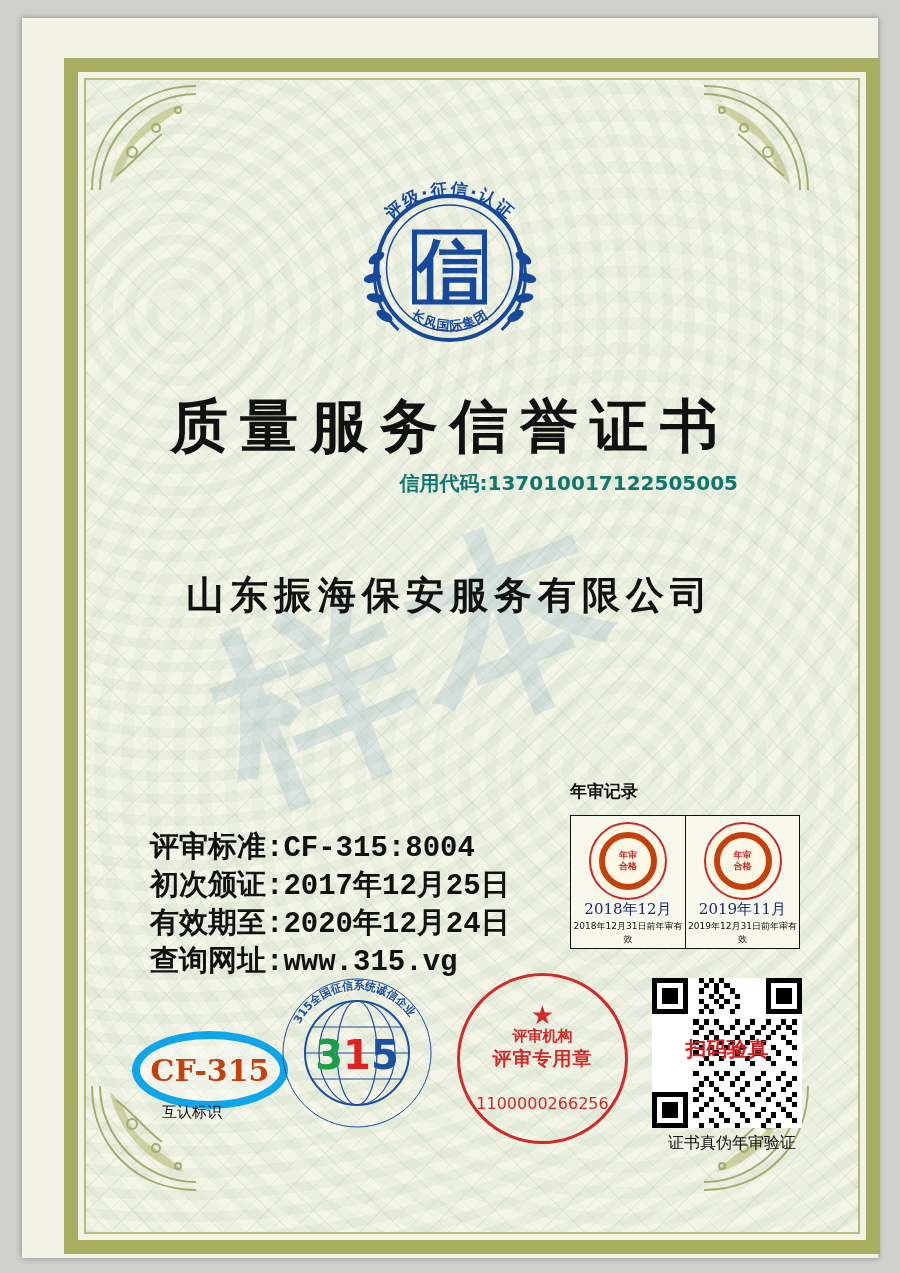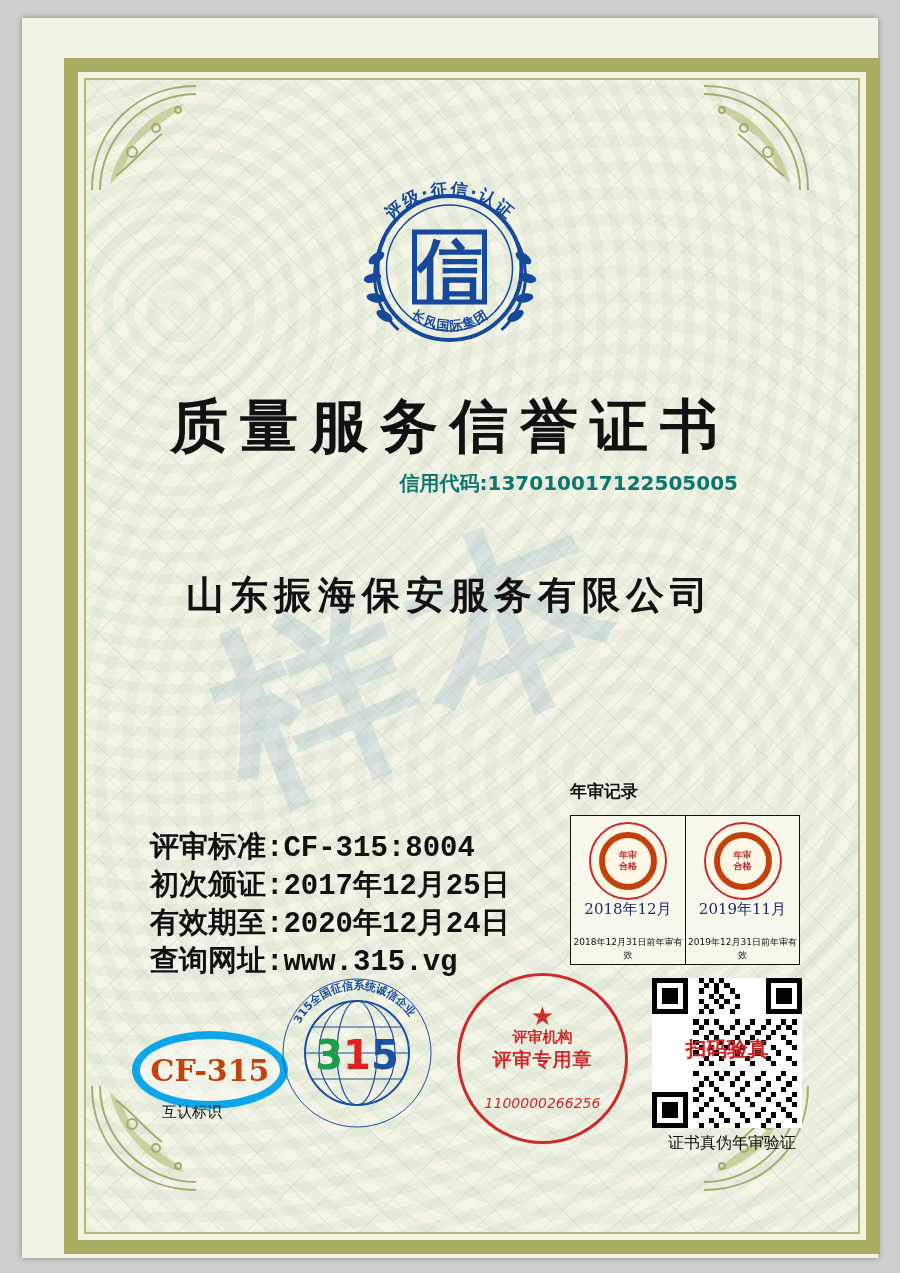--- a/index.html
+++ b/index.html
@@ -122,21 +122,21 @@
   .stamp-inner{
     width:46px;height:46px;border-radius:50%;border:6px solid #c2410c;
     display:flex;align-items:center;justify-content:center;
     flex-direction:column;
   }
   .hand-date{
     font-size:15px;color:#1c2a6b;
     font-family:"DejaVu Serif", serif;
   }
   .valid-note{
-    font-size:9px;color:#111;margin-top:17px;
+    font-size:9px;color:#111;margin-top:1px;
     font-family:"DejaVu Sans", sans-serif;
   }
 
   
   .badges{
     position:absolute;left:100px;top:955px;width:700px;height:200px;
   }
   .cf315{
     position:absolute;left:10px;top:58px;width:140px;height:62px;
     border:8px solid #0ea5e9;border-radius:50%;
@@ -156,21 +156,21 @@
     position:absolute;left:335px;top:0px;width:165px;height:165px;
     border:3px solid #cf2b2b;border-radius:50%;
     color:#cf2b2b;
     display:flex;align-items:center;justify-content:center;
     flex-direction:column;
     font-family:"DejaVu Sans", sans-serif;
   }
   .redseal .star{font-size:26px;line-height:20px;margin-bottom:2px;}
   .redseal .l1{font-size:15px;font-weight:bold;}
   .redseal .l2{font-size:19px;font-weight:bold;letter-spacing:1px;}
-  .redseal .l3{font-size:14px;margin-top:22px;font-style:italic;}
+  .redseal .l3{font-size:16px;margin-top:22px;}
   .qr{
     position:absolute;left:530px;top:5px;width:150px;height:150px;
     background:#fff;
   }
   .qr-label{
     position:absolute;left:520px;top:160px;width:180px;text-align:center;
     font-size:16px;color:#111;
     font-family:"DejaVu Sans", sans-serif;
   }
 </style>

